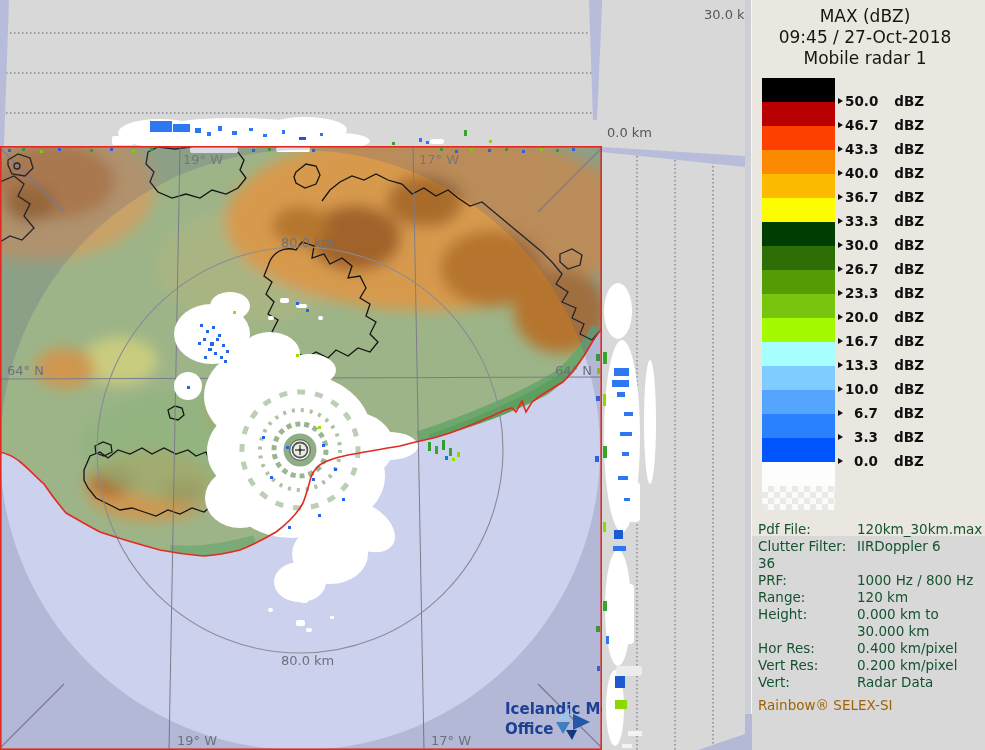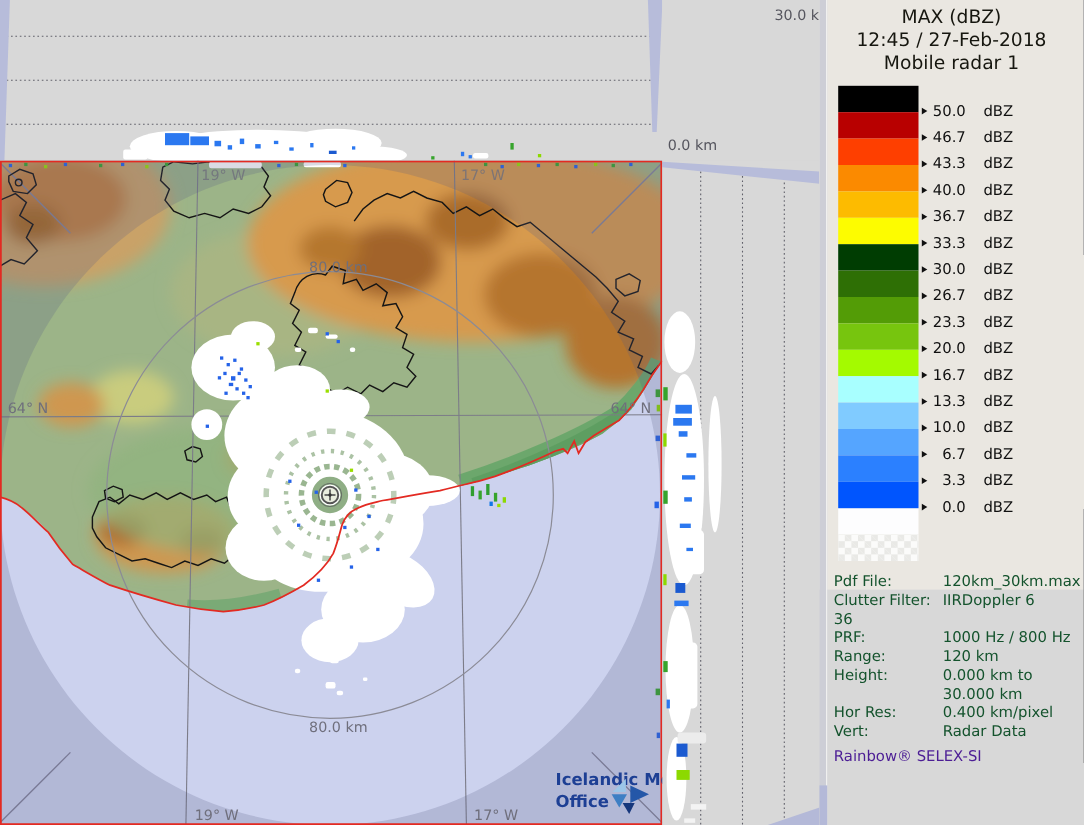--- a/index.html
+++ b/index.html
@@ -12,39 +12,39 @@
   .corner-label{position:absolute;color:#55555e;font-size:13px;}
   .corner-label.h30{left:704px;top:7px;}
   .corner-label.h0{left:607px;top:125px;}
   
   .map{position:absolute;left:0;top:146px;width:602px;height:732px;}
   
   .legend{position:absolute;left:745px;top:0;width:240px;height:536px;background:#eae7e1;}
   .legend-edge{position:absolute;left:0;top:0;width:6px;height:750px;background:#cdced6;border-right:1px solid #f4f4f2;}
   .legend-edge-bottom{position:absolute;left:0;top:714px;width:7px;height:36px;background:#b4b9d8;}
   .legend-titles{position:relative;text-align:center;padding-top:6px;color:#16160f;font-size:17px;line-height:21px;}
-  .scale{position:relative;margin:9px 0 0 17px;width:200px;}
+  .scale{position:relative;margin:9px 0 0 17px;width:200px;font-weight:bold;}
   .scale-row{position:relative;height:24px;}
   .swatch{width:73px;height:24px;}
   .scale-label{position:absolute;left:76px;bottom:-7px;display:flex;align-items:center;
     font-size:13.5px;color:#101010;white-space:nowrap;}
   .tri{width:0;height:0;border-left:5px solid #101010;border-top:3.5px solid transparent;
     border-bottom:3.5px solid transparent;margin-right:2px;}
   .num{display:inline-block;min-width:33px;text-align:right;}
   .unit{margin-left:16px;}
   .scale-white{width:73px;height:24px;background:#fdfdfe;}
   .scale-checker{width:73px;height:24px;background-color:#fbfbfa;
     background-image:linear-gradient(45deg,#e9e9e6 25%,transparent 25%,transparent 75%,#e9e9e6 75%),
                      linear-gradient(45deg,#e9e9e6 25%,transparent 25%,transparent 75%,#e9e9e6 75%);
     background-size:12px 12px;background-position:0 0,6px 6px;}
   .meta{margin:11px 0 0 13px;color:#14532d;}
   .meta-row{display:flex;font-size:13.5px;line-height:17px;}
   .meta-label{width:99px;flex:none;}
   .meta-value{white-space:nowrap;}
-  .legend-footer{margin:6px 0 4px 13px;font-size:13.5px;color:#4c1d95;}
+  .legend-footer{margin:6px 0 4px 13px;font-size:13.5px;color:#a16207;}
 </style>
 </head>
 <body>
 
 <div class="screen">
 
   <div class="top-profile">
     <svg width="602" height="146" viewBox="0 0 602 146">
       <rect x="0" y="0" width="602" height="146" fill="#d8d8d8"></rect>
 
@@ -361,21 +361,21 @@
       </g>
     </svg>
   </div>
 
   <div class="legend">
     <div class="legend-edge"></div>
     <div class="legend-edge-bottom"></div>
 
     <div class="legend-titles">
       <div>MAX (dBZ)</div>
-      <div>12:45 / 27-Feb-2018</div>
+      <div>09:45 / 27-Oct-2018</div>
       <div>Mobile radar 1</div>
     </div>
 
     <div class="scale">
       <div>
   <div class="scale-row">
     <div class="swatch" style="background: rgb(0, 0, 0);"></div>
     <div class="scale-label">
       <span class="tri"></span>
       <span class="num">50.0</span>
@@ -555,20 +555,24 @@
   <div class="meta-row">
     <span class="meta-label"></span>
     <span class="meta-value">30.000 km</span>
   </div>
 
   <div class="meta-row">
     <span class="meta-label">Hor Res:</span>
     <span class="meta-value">0.400 km/pixel</span>
   </div>
 
+  <div class="meta-row">
+    <span class="meta-label">Vert Res:</span>
+    <span class="meta-value">0.200 km/pixel</span>
+  </div>
 
   <div class="meta-row">
     <span class="meta-label">Vert:</span>
     <span class="meta-value">Radar Data</span>
   </div>
 </div>
 
     <div class="legend-footer">Rainbow® SELEX-SI</div>
   </div>
 

